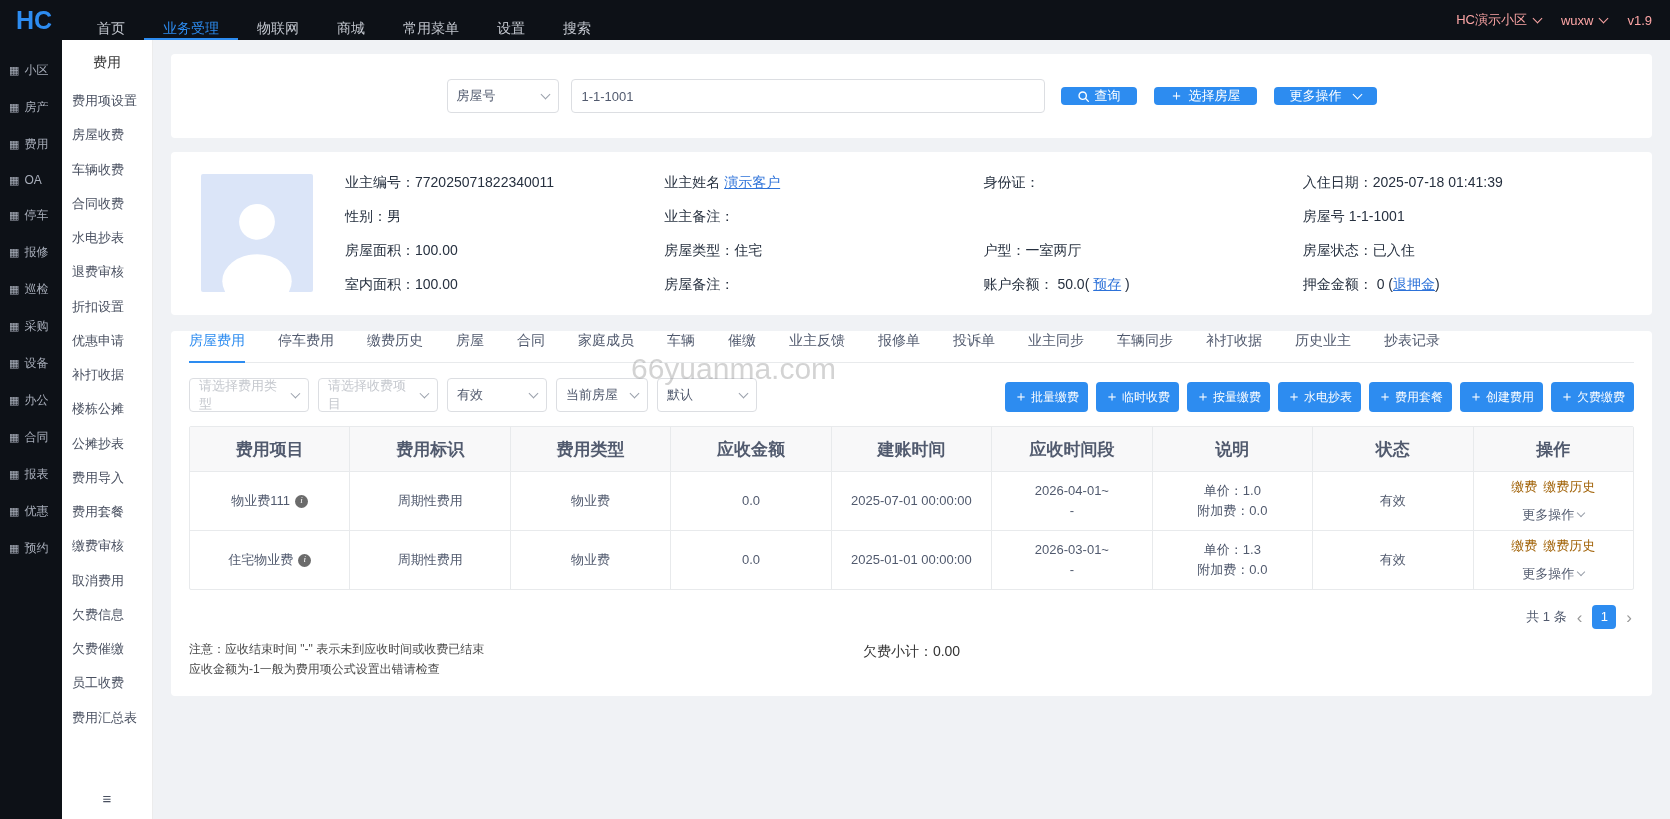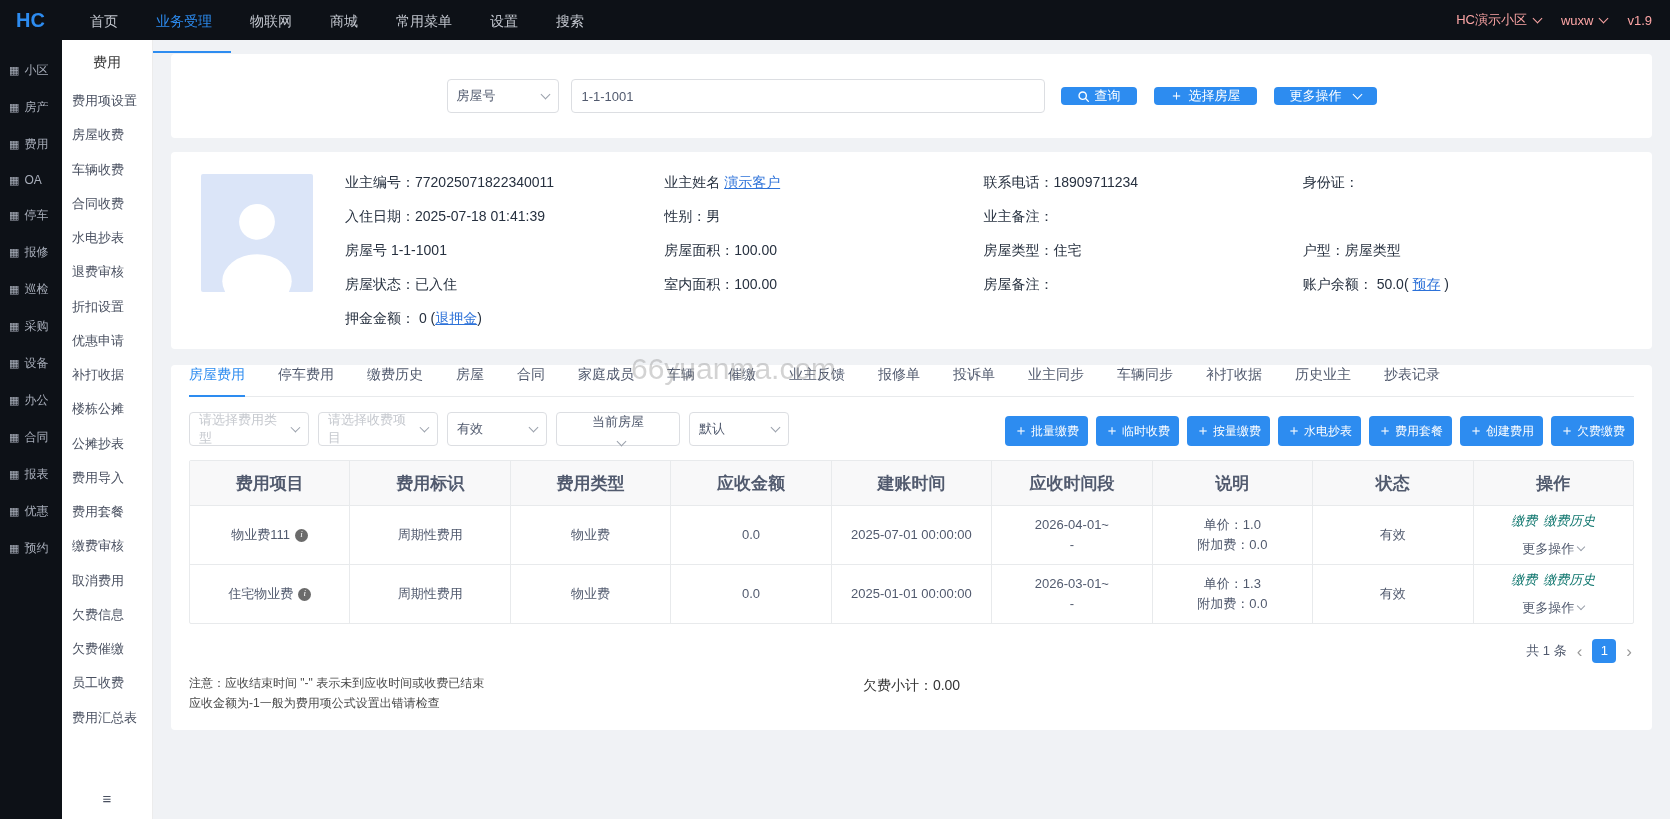--- a/index.html
+++ b/index.html
@@ -1,23 +1,23 @@
 <!DOCTYPE html>
 <html><head>
 <meta charset="utf-8">
 <style>
   * { box-sizing: border-box; margin: 0; padding: 0; }
   html, body { height: 100%; overflow: hidden; }
   body { font-family: "Liberation Sans", "DejaVu Sans", sans-serif; background: #f0f2f5; font-size: 13px; color: #515a6e; }
 
   
   .navbar { height: 40px; background: #0d1117; display: flex; align-items: center; padding: 0 18px 0 16px; }
-  .logo { color: #2d8cf0; font-size: 20px; font-weight: bold; margin-right: 26px; cursor: pointer; }
+  .logo { color: #2d8cf0; font-size: 25px; font-weight: bold; margin-right: 26px; cursor: pointer; }
   .nav-items { display: flex; height: 100%; }
-  .nav-item { height: 100%; display: flex; align-items: flex-start; padding: 0 19px; color: #c3c7cf; font-size: 14px; cursor: pointer; border-bottom: 2px solid transparent; margin-top: 13px; }
+  .nav-item { height: 100%; display: flex; align-items: flex-end; padding: 0 19px; color: #c3c7cf; font-size: 14px; cursor: pointer; border-bottom: 2px solid transparent; }
   .nav-item.active { color: #2d8cf0; border-bottom-color: #2d8cf0; }
   .nav-right { margin-left: auto; display: flex; align-items: center; gap: 20px; color: #fca5a5; font-size: 13px; }
   .nav-sel { display: flex; align-items: center; cursor: pointer; }
   .chev { display: inline-block; width: 7px; height: 7px; border-right: 1.5px solid currentColor; border-bottom: 1.5px solid currentColor; transform: rotate(45deg); margin-left: 7px; margin-top: -3px; }
   .nav-version { font-size: 13px; }
 
   
   .layout { display: flex; height: calc(100% - 40px); }
 
   
@@ -61,37 +61,37 @@
   .table-card { padding: 0 18px 10px; position: relative; }
   .tabs { display: flex; border-bottom: 1px solid #e8eaec; padding-top: 1px; }
   .tab { padding: 0 0 11px; margin-right: 33px; font-size: 14px; color: #515a6e; cursor: pointer; border-bottom: 2px solid transparent; margin-bottom: -1px; }
   .tab.active { color: #2d8cf0; border-bottom-color: #2d8cf0; }
 
   .filter-row { display: flex; align-items: flex-end; margin: 15px 0 14px; }
   .filter-selects { display: flex; gap: 9px; }
   .filter-selects > div:nth-of-type(1) { width: 120px; }
   .filter-selects > div:nth-of-type(2) { width: 120px; }
   .filter-selects > div:nth-of-type(3) { width: 100px; }
-  .filter-selects > div:nth-of-type(4) { width: 124px; flex-direction: column; }
+  .filter-selects > div:nth-of-type(4) { width: 92px; }
   .filter-selects > div:nth-of-type(5) { width: 100px; }
   .action-btns { margin-left: auto; display: flex; gap: 8px; }
   .action-btns .btn { height: 30px; padding: 0 9px; font-size: 12px; margin-left: 0; gap: 3px; }
 
   
   .fee-table { border: 1px solid #e8eaec; border-radius: 2px; }
   .thead { display: flex; background: #f8f8f9; }
   .th { flex: 1; min-height: 44px; display: flex; align-items: center; justify-content: center; font-size: 17px; font-weight: bold; color: #515a6e; border-right: 1px solid #e8eaec; text-align: center; }
   .th:last-child { border-right: none; }
   .tr { display: flex; border-top: 1px solid #e8eaec; }
   .td { flex: 1; min-height: 58px; display: flex; flex-direction: column; align-items: center; justify-content: center; font-size: 13px; color: #515a6e; border-right: 1px solid #e8eaec; text-align: center; line-height: 1.55; padding: 4px; }
   .td:last-child { border-right: none; }
   .td.name-cell { flex-direction: row; gap: 0; }
   .info-icon { display: inline-flex; align-items: center; justify-content: center; width: 13px; height: 13px; border-radius: 50%; background: #6b6b6b; color: #fff; font-size: 9px; font-style: italic; margin-left: 5px; font-family: "Liberation Serif", serif; cursor: pointer; flex-shrink: 0; }
   .ops { flex-direction: row; gap: 6px; flex-wrap: wrap; }
-  .tlink { color: #0f766e; cursor: pointer; text-decoration: none; font-style: italic; }
+  .tlink { color: #a16207; cursor: pointer; text-decoration: none; }
   .more-op { color: #515a6e; cursor: pointer; display: inline-flex; align-items: center; }
   .more-op .chev { width: 6px; height: 6px; margin-left: 4px; color: #9aa0ab; }
 
   
   .pagination { display: flex; justify-content: flex-end; align-items: center; gap: 10px; margin: 15px 2px 10px; font-size: 13px; color: #515a6e; }
   .page-arrow { color: #999; font-size: 17px; cursor: pointer; line-height: 1; }
   .page-num { width: 24px; height: 24px; background: #2d8cf0; color: #fff; border-radius: 4px; text-align: center; line-height: 24px; font-size: 13px; cursor: pointer; }
   .notes-row { display: flex; align-items: flex-start; padding-bottom: 6px; }
   .notes { flex: 1; font-size: 12px; color: #4a4a4a; line-height: 1.7; }
   .subtotal { flex: 1; text-align: center; font-size: 14px; color: #333; padding-top: 4px; }
@@ -295,32 +295,31 @@
     <section class="card owner-card">
       <div class="avatar">
         <svg viewBox="0 0 100 100" width="100%" height="100%">
           <circle cx="50" cy="40" r="16" fill="#ffffff"></circle>
           <ellipse cx="50" cy="93" rx="31" ry="24" fill="#ffffff"></ellipse>
         </svg>
       </div>
       <div class="owner-grid">
         <div class="o-cell">业主编号：772025071822340011</div>
         <div class="o-cell"><span>业主姓名 </span><a class="olink">演示客户</a></div>
-        <div class="o-cell">联系电话：18909711234</div>
         <div class="o-cell">身份证：</div>
 
         <div class="o-cell">入住日期：2025-07-18 01:41:39</div>
         <div class="o-cell">性别：男</div>
         <div class="o-cell">业主备注：</div>
         <div class="o-cell"></div>
 
         <div class="o-cell">房屋号 1-1-1001</div>
         <div class="o-cell">房屋面积：100.00</div>
         <div class="o-cell">房屋类型：住宅</div>
-        <div class="o-cell">户型：房屋类型</div>
+        <div class="o-cell">户型：一室两厅</div>
 
         <div class="o-cell">房屋状态：已入住</div>
         <div class="o-cell">室内面积：100.00</div>
         <div class="o-cell">房屋备注：</div>
         <div class="o-cell"><span>账户余额： 50.0( </span><a class="olink">预存</a><span> )</span></div>
 
         <div class="o-cell"><span>押金金额： 0 (</span><a class="olink">退押金</a><span>)</span></div>
       </div>
     </section>
 

